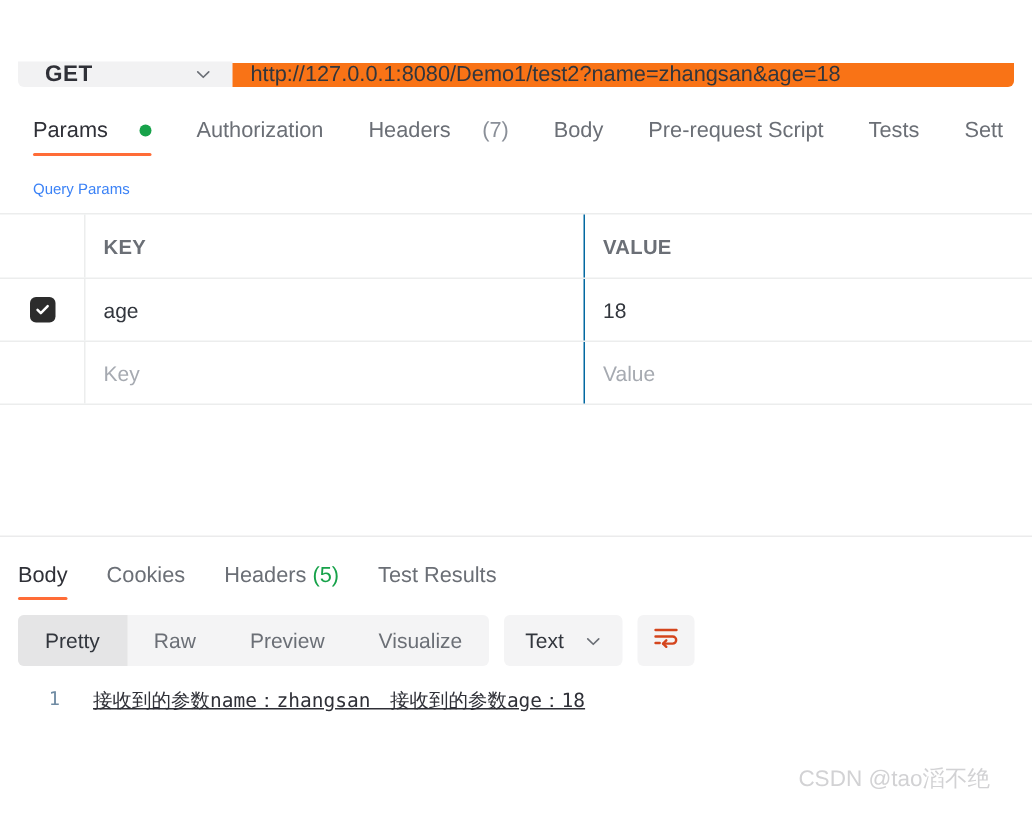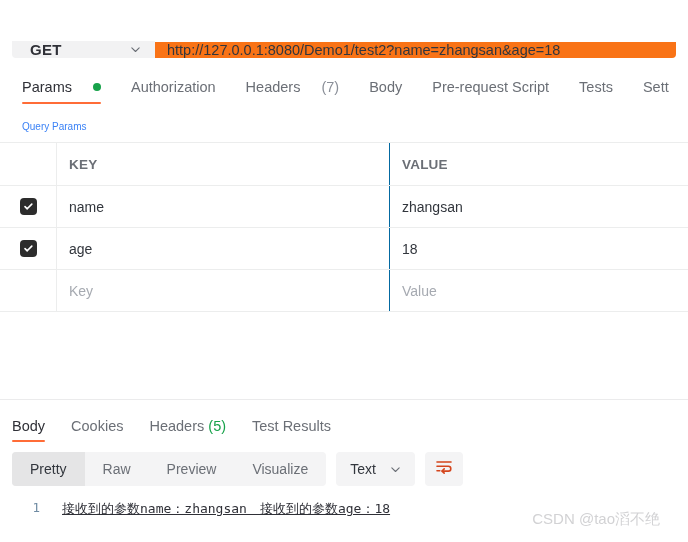--- a/index.html
+++ b/index.html
@@ -334,31 +334,20 @@
 
 <div class="section-title">Query Params</div>
 
 <div class="ptable">
   <div class="prow head-row">
     <div class="pcell-check"></div>
     <div class="pcell-key">KEY</div>
     <div class="pcell-val">VALUE</div>
   </div>
 
-  <div class="prow">
-    <div class="pcell-check">
-      <span class="cbox">
-        <svg viewBox="0 0 12 12" width="11" height="11">
-            <path d="M2.2 6.1 L4.6 8.5 L9.6 3.4" fill="none" stroke="#ffffff" stroke-width="1.8" stroke-linecap="round" stroke-linejoin="round"></path>
-          </svg>
-      </span>
-    </div>
-    <div class="pcell-key">name</div>
-    <div class="pcell-val">zhangsan</div>
-  </div>
 
   <div class="prow">
     <div class="pcell-check">
       <span class="cbox">
         <svg viewBox="0 0 12 12" width="11" height="11">
             <path d="M2.2 6.1 L4.6 8.5 L9.6 3.4" fill="none" stroke="#ffffff" stroke-width="1.8" stroke-linecap="round" stroke-linejoin="round"></path>
           </svg>
       </span>
     </div>
     <div class="pcell-key">age</div>

